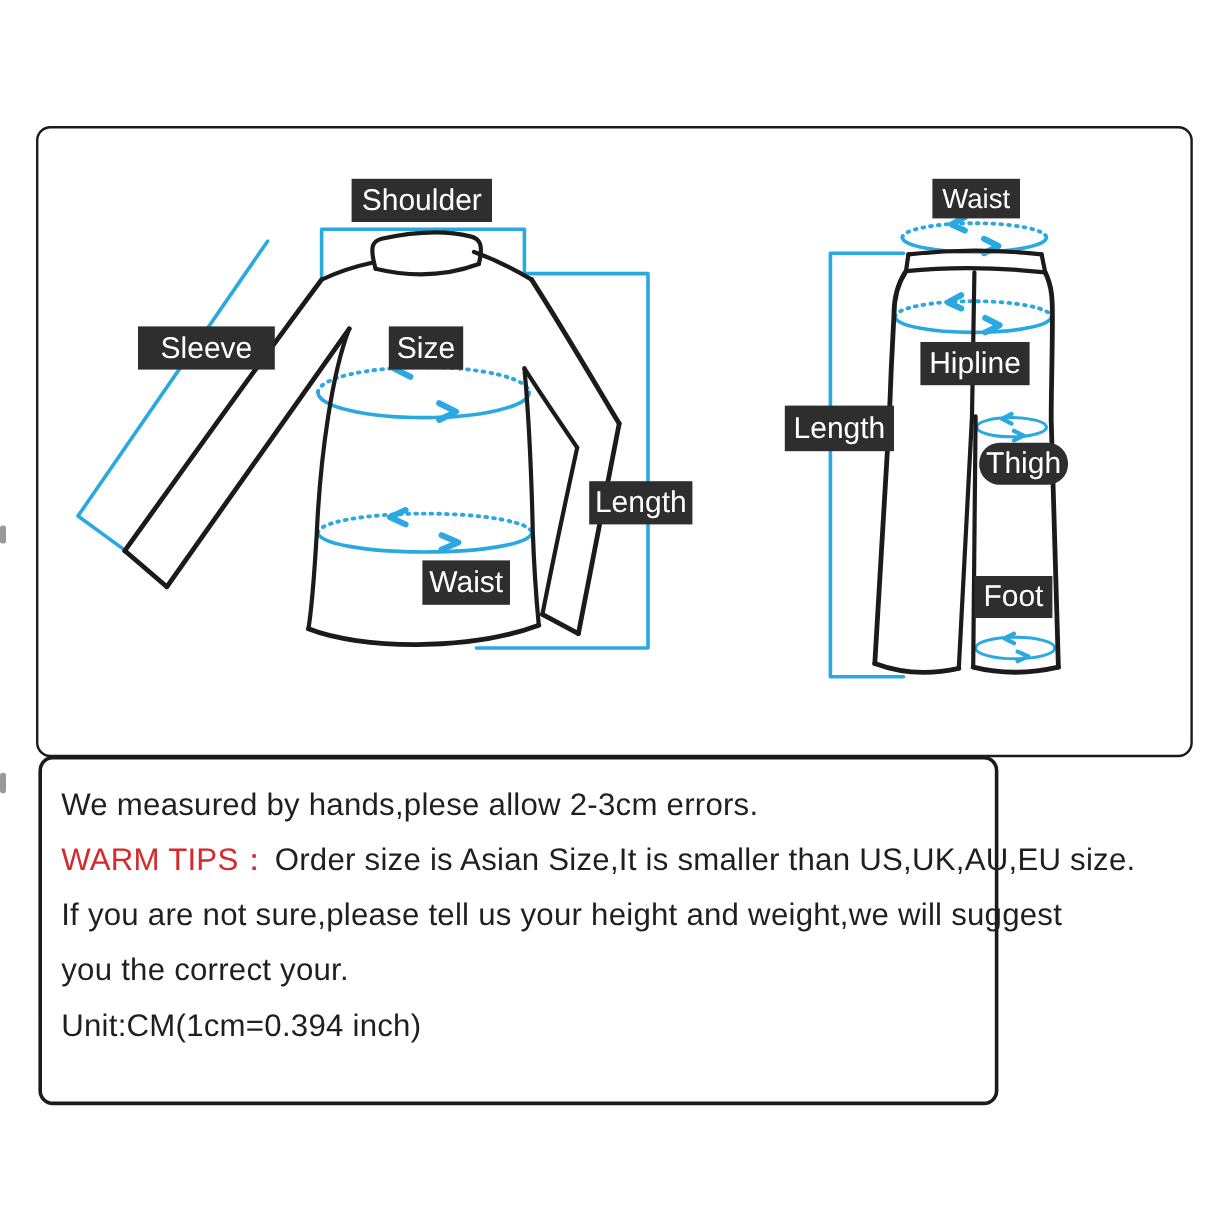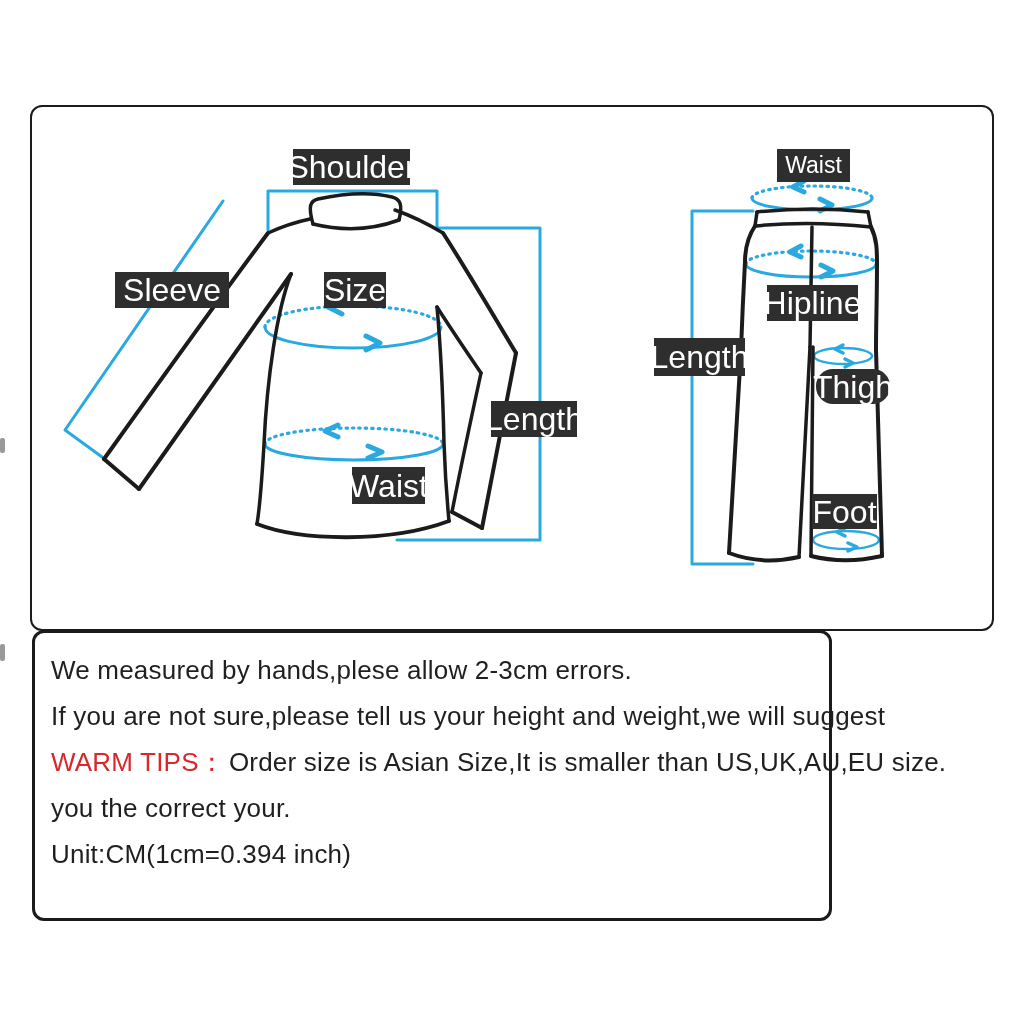--- a/index.html
+++ b/index.html
@@ -20,21 +20,21 @@
   .blk{fill:none;stroke:var(--ink);stroke-width:3.5;stroke-linecap:round;stroke-linejoin:round;}
   .blk-thick{fill:none;stroke:var(--ink);stroke-width:4;stroke-linecap:round;stroke-linejoin:round;}
   .blu{fill:none;stroke:var(--blue);stroke-width:3;stroke-linecap:round;stroke-linejoin:round;}
   .blu-dot{fill:none;stroke:var(--blue);stroke-width:3.2;stroke-linecap:round;stroke-dasharray:1.5 5;}
   .blu-thin{fill:none;stroke:var(--blue);stroke-width:2.5;stroke-linecap:round;}
   .chev{fill:none;stroke:var(--blue);stroke-width:5;stroke-linecap:round;stroke-linejoin:round;}
   .chev-sm{fill:none;stroke:var(--blue);stroke-width:3.5;stroke-linecap:round;stroke-linejoin:round;}
 
   .tag{position:absolute;background:var(--labelbg);color:var(--labelfg);
     display:flex;align-items:center;justify-content:center;
-    font-size:32px;line-height:1;white-space:nowrap;}
+    font-size:25px;line-height:1;white-space:nowrap;}
 
   .note-line{height:46px;line-height:46px;font-size:26px;color:var(--text);
     white-space:nowrap;letter-spacing:0.2px;}
   .warm{color:var(--red);margin-right:4px;}
 
   .edge-mark{position:absolute;left:0;width:5px;background:#777;opacity:.75;border-radius:2px;}
 </style>
 </head>
 <body>
 
@@ -130,31 +130,31 @@
   <div class="tag" style="left:293px;top:149px;width:117px;height:36px;">Shoulder</div>
   <div class="tag" style="left:115px;top:272px;width:114px;height:36px;">Sleeve</div>
   <div class="tag" style="left:324px;top:272px;width:62px;height:36px;">Size</div>
   <div class="tag" style="left:491px;top:401px;width:86px;height:36px;">Length</div>
   <div class="tag" style="left:352px;top:467px;width:73px;height:37px;">Waist</div>
 
   <div class="tag" style="left:777px;top:149px;width:73px;height:33px;font-size:23px;">Waist</div>
   <div class="tag" style="left:767px;top:285px;width:91px;height:36px;">Hipline</div>
   <div class="tag" style="left:654px;top:338px;width:91px;height:38px;">Length</div>
   <div class="tag" style="left:816px;top:369px;width:74px;height:35px;border-radius:17px;">Thigh</div>
-  <div class="tag" style="left:812px;top:480px;width:65px;height:35px;margin-top:14px;">Foot</div>
+  <div class="tag" style="left:812px;top:480px;width:65px;height:35px;">Foot</div>
 
   <div class="box-lower">
     <div class="note-line">
       <span>We measured by hands,plese allow 2-3cm errors.</span>
     </div>
     <div class="note-line">
-      <span>If you are not sure,please tell us your height and weight,we will suggest</span>
+      <span class="warm">WARM TIPS：</span><span>Order size is Asian Size,It is smaller than US,UK,AU,EU size.</span>
     </div>
     <div class="note-line">
-      <span class="warm">WARM TIPS：</span><span>Order size is Asian Size,It is smaller than US,UK,AU,EU size.</span>
+      <span>If you are not sure,please tell us your height and weight,we will suggest</span>
     </div>
     <div class="note-line">
       <span>you the correct your.</span>
     </div>
     <div class="note-line">
       <span>Unit:CM(1cm=0.394 inch)</span>
     </div>
   </div>
 
   <div class="edge-mark" style="top:438px;height:15px;"></div>

